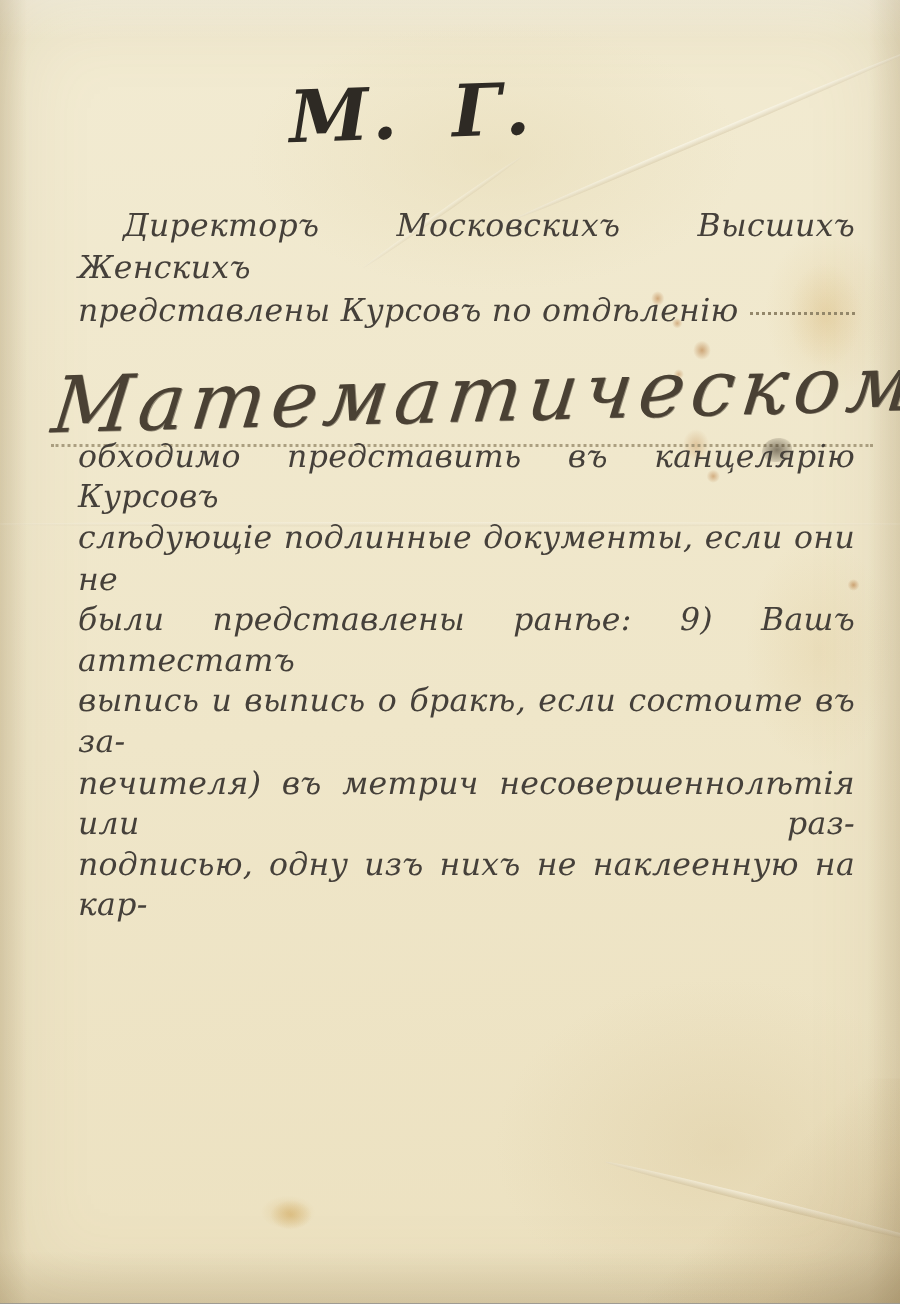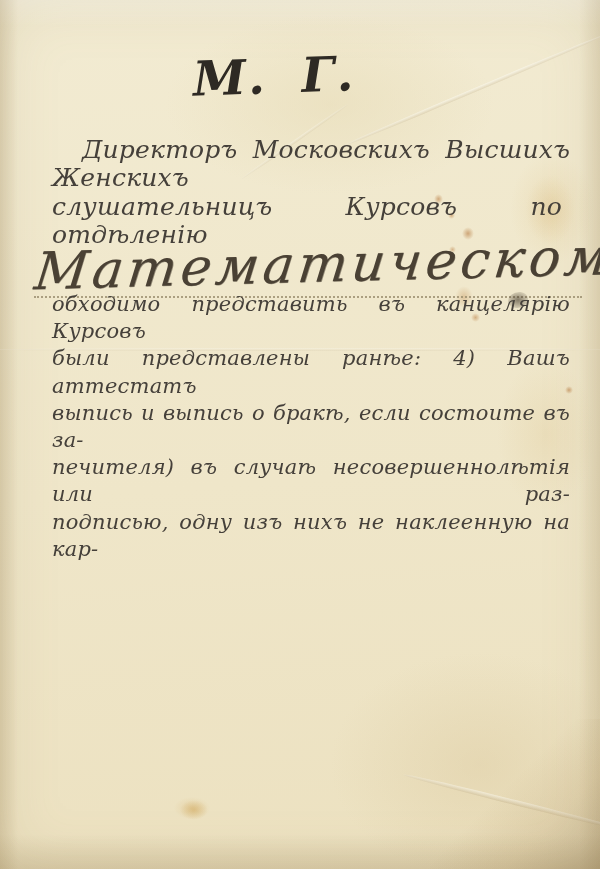--- a/index.html
+++ b/index.html
@@ -47,21 +47,21 @@
   .blot{left:508px;top:292px;width:20px;height:16px;border-radius:60% 40% 55% 45%;
     background:radial-gradient(rgba(45,35,22,0.55),rgba(45,35,22,0.15) 70%,transparent 80%);}
 
   .salutation{
     position:absolute;top:48px;left:0;width:100%;text-align:center;
     transform:translateX(-26px) rotate(-2deg);
     font-style:italic;font-weight:bold;font-size:48px;color:#2e2a24;
     word-spacing:16px;letter-spacing:2px;
   }
   .intro{position:absolute;top:136px;left:52px;right:30px;
-    font-style:italic;font-size:25px;line-height:28.4px;color:#45403a;letter-spacing:0.2px;}
+    font-style:italic;font-size:21px;line-height:28.4px;color:#45403a;letter-spacing:0.2px;}
   .bodytext{position:absolute;top:291px;left:52px;right:30px;
     font-style:italic;font-size:21px;line-height:27.2px;color:#45403a;letter-spacing:0.2px;}
   .line{text-align:justify;text-align-last:justify;white-space:normal;}
   .line.indent{text-indent:30px;}
   .line.fill{display:flex;align-items:baseline;text-align-last:auto;}
   .dotfill{flex:1;margin-left:8px;border-bottom:2px dotted #93876a;transform:translateY(-4px);}
   .hw-zone{position:absolute;top:238px;left:28px;right:18px;height:72px;pointer-events:none;}
   .hw-rule{position:absolute;left:6px;right:0;top:58px;border-bottom:2px dotted #9a8d6e;opacity:.8;}
   .hw{
     position:absolute;left:8px;top:-4px;width:100%;
@@ -91,32 +91,33 @@
   <div class="stain s6"></div>
   <div class="stain s7"></div>
   <div class="stain s8"></div>
   <div class="stain s9"></div>
 
   <div class="salutation">М. Г.</div>
 
   <div class="intro" id="introLines">
       <div class="line indent"><span>Директоръ Московскихъ Высшихъ Женскихъ</span></div>
       <div class="line fill">
-        <span>слушательницъ Курсовъ по отдѣленію</span>
+        <span>представлены Курсовъ по отдѣленію</span>
         <span class="dotfill"></span>
       </div>
     </div>
 
   <div class="hw-zone">
     <div class="hw-rule"></div>
     <div class="hw">Математическому</div>
   </div>
 
   <div class="stain blot"></div>
 
   <div class="bodytext" id="bodyLines">
       <div class="line"><span>обходимо представить въ канцелярію Курсовъ</span></div>
-      <div class="line"><span>были представлены ранѣе: 4) Вашъ аттестатъ</span></div>
+      <div class="line"><span>слѣдующіе подлинные документы, если они не</span></div>
+      <div class="line"><span>были представлены ранѣе: 9) Вашъ аттестатъ</span></div>
       <div class="line"><span>выпись и выпись о бракѣ, если состоите въ за-</span></div>
-      <div class="line"><span>печителя) въ случаѣ несовершеннолѣтія или раз-</span></div>
+      <div class="line"><span>печителя) въ метрич несовершеннолѣтія или раз-</span></div>
       <div class="line"><span>подписью, одну изъ нихъ не наклеенную на кар-</span></div>
     </div>
 </div>
 
 </body></html>

